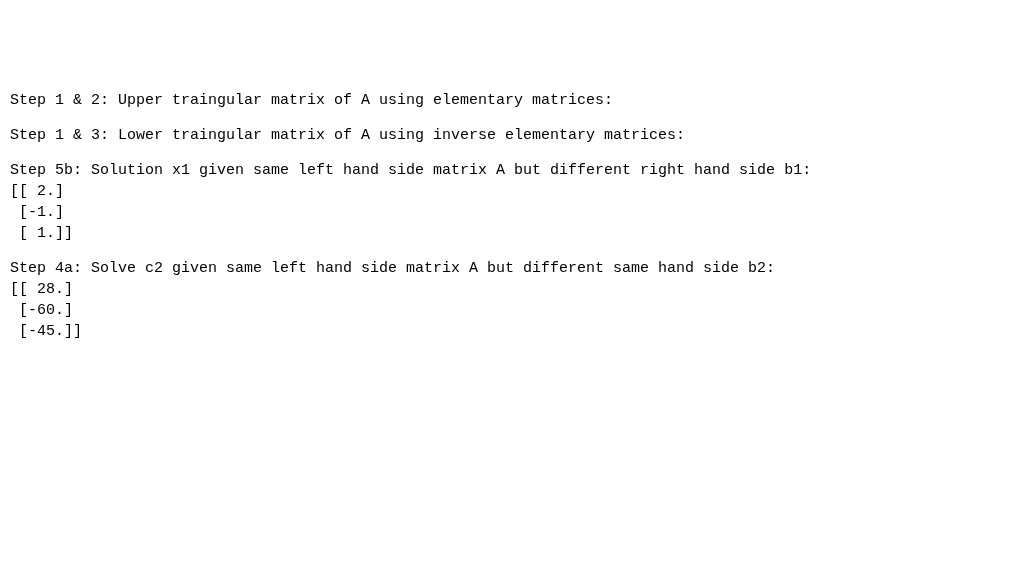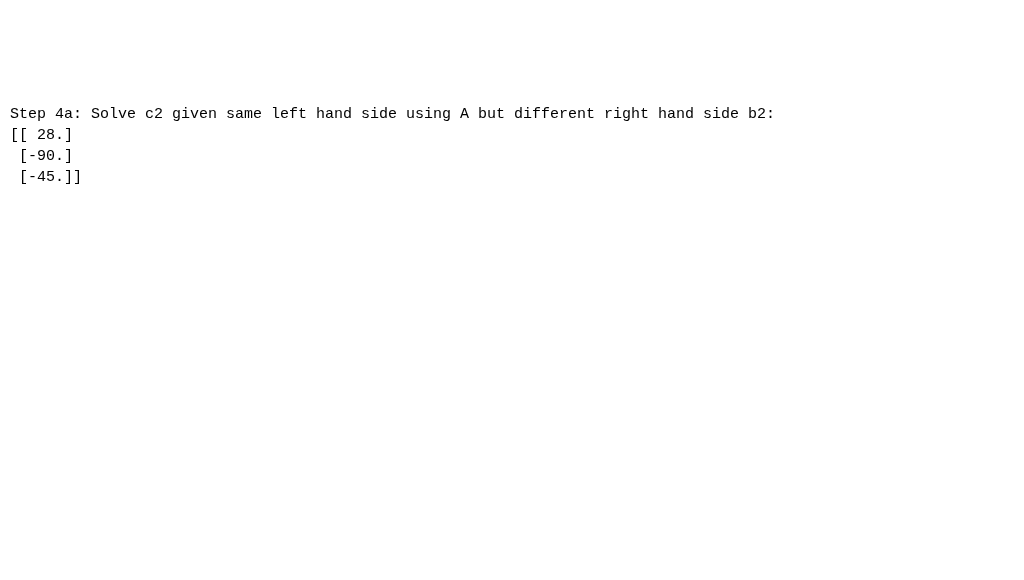--- a/index.html
+++ b/index.html
@@ -21,18 +21,20 @@
     }
     .block:last-child {
       margin-bottom: 0;
     }
   </style>
 </head>
 <body>
 
 
 
-<div id="content"><div class="block"></div><div class="block"></div><div class="block"><div>Step 4a: Solve c2 given same left hand side using A but different right hand side b2:</div><div>[[ 28.]
- [-90.]
+<div id="content"><div class="block"><div>Step 1 &amp; 2: Upper traingular matrix of A using elementary matrices:</div></div><div class="block"><div>Step 1 &amp; 3: Lower traingular matrix of A using inverse elementary matrices:</div></div><div class="block"><div>Step 5b: Solution x1 given same left hand side matrix A but different right hand side b1:</div><div>[[ 2.]
+ [-1.]
+ [ 1.]]</div></div><div class="block"><div>Step 4a: Solve c2 given same left hand side matrix A but different same hand side b2:</div><div>[[ 28.]
+ [-60.]
  [-45.]]</div></div></div>
 
 
 
 
 </body></html>

